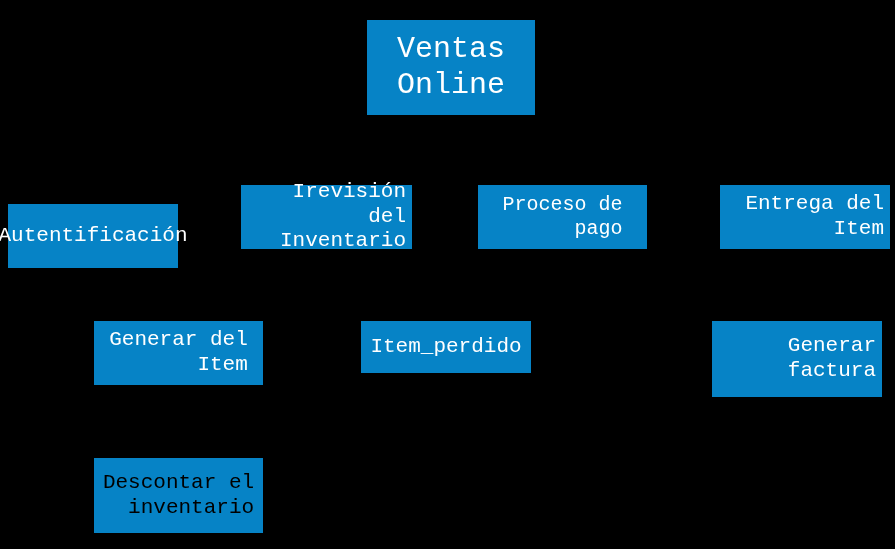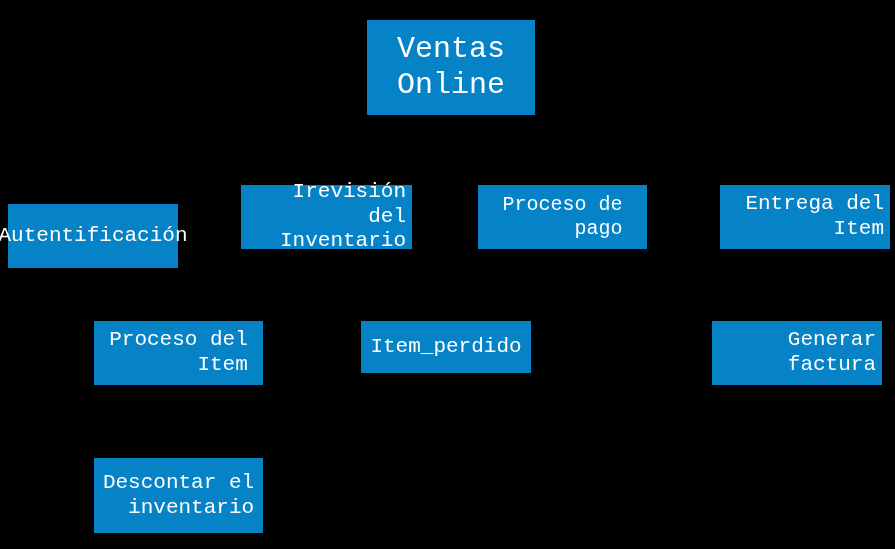--- a/index.html
+++ b/index.html
@@ -51,19 +51,19 @@
 
 <div id="canvas" style="background: rgb(0, 0, 0);">
     <div class="node root" style="left: 367px; top: 20px; width: 168px; height: 95px; font-size: 30px; background: rgb(6, 131, 198); color: rgb(255, 255, 255);">Ventas
 Online</div>
     <div class="node lvl1" style="left: 8px; top: 185px; width: 170px; height: 64px; font-size: 21px; background: rgb(6, 131, 198); color: rgb(255, 255, 255); margin-top: 19px;">Autentificación</div>
     <div class="node lvl1" style="left: 241px; top: 185px; width: 171px; height: 64px; font-size: 21px; background: rgb(6, 131, 198); color: #ffffff;">Irevisión del
 Inventario</div>
     <div class="node lvl1" style="left: 478px; top: 185px; width: 169px; height: 64px; font-size: 20px; background: rgb(6, 131, 198); color: rgb(255, 255, 255);">Proceso de
 pago</div>
     <div class="node lvl1" style="left: 712px; top: 185px; width: 170px; height: 64px; font-size: 21px; background: rgb(6, 131, 198); color: rgb(255, 255, 255); margin-left: 8px;">Entrega del Item</div>
-    <div class="node lvl2" style="left: 94px; top: 321px; width: 169px; height: 64px; font-size: 21px; background: rgb(6, 131, 198); color: rgb(255, 255, 255);">Proceso del
+    <div class="node lvl2" style="left: 94px; top: 321px; width: 169px; height: 64px; font-size: 21px; background: rgb(6, 131, 198); color: rgb(255, 255, 255);">Generar del
 Item</div>
     <div class="node lvl2" style="left: 361px; top: 321px; width: 170px; height: 52px; font-size: 21px; background: rgb(6, 131, 198); color: rgb(255, 255, 255);">Item_perdido</div>
-    <div class="node lvl2" style="left: 712px; top: 321px; width: 170px; height: 64px; font-size: 21px; background: rgb(6, 131, 198); color: rgb(255, 255, 255);">Generar factura</div>
-    <div class="node lvl3" style="left: 94px; top: 458px; width: 169px; height: 75px; font-size: 21px; background: rgb(6, 131, 198); color: #ffffff;">Descontar el
+    <div class="node lvl2" style="left: 712px; top: 321px; width: 170px; height: 76px; font-size: 21px; background: rgb(6, 131, 198); color: rgb(255, 255, 255);">Generar factura</div>
+    <div class="node lvl3" style="left: 94px; top: 458px; width: 169px; height: 75px; font-size: 21px; background: rgb(6, 131, 198); color: #000000;">Descontar el
 inventario</div>
   </div>
 
 </body></html>

